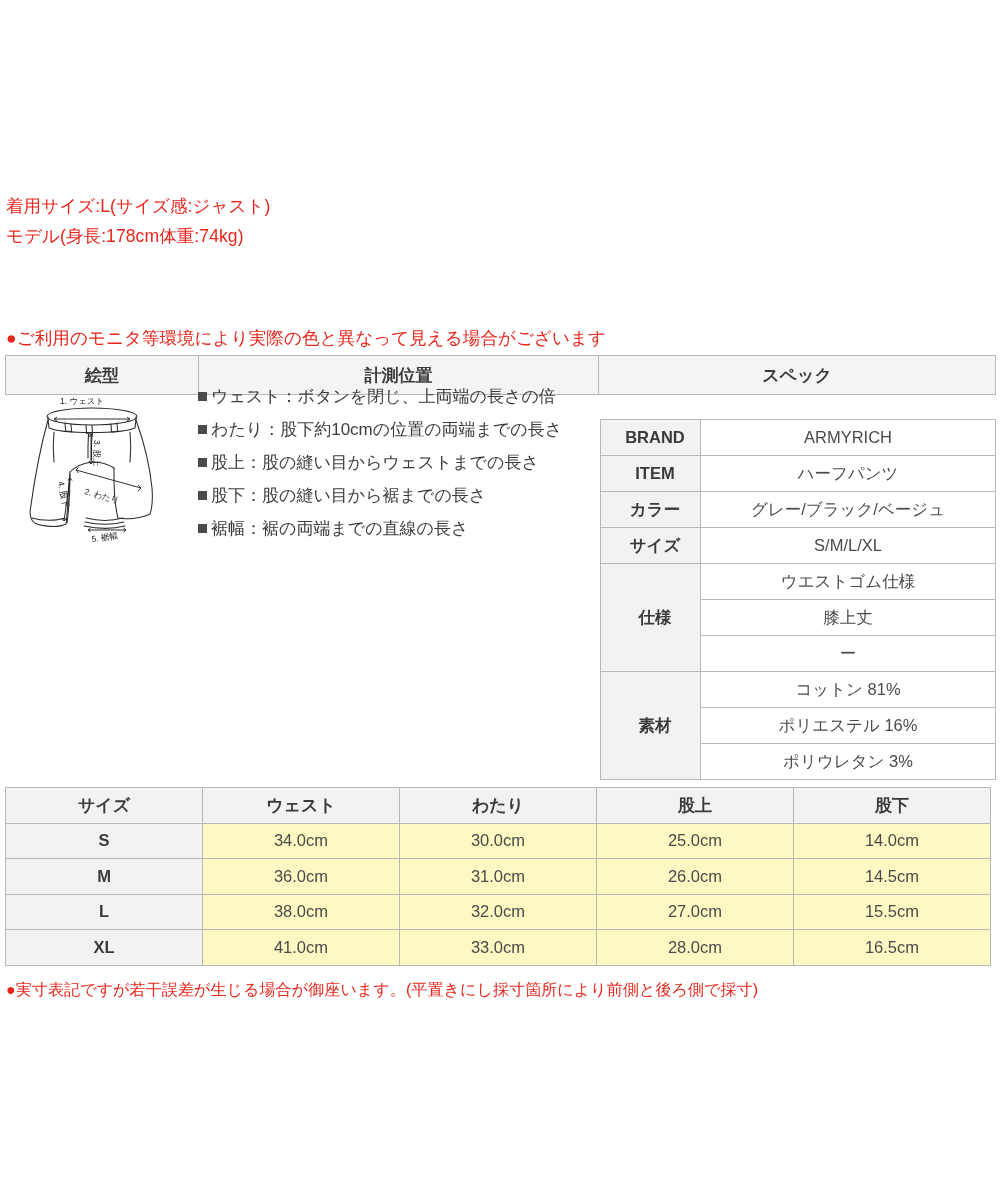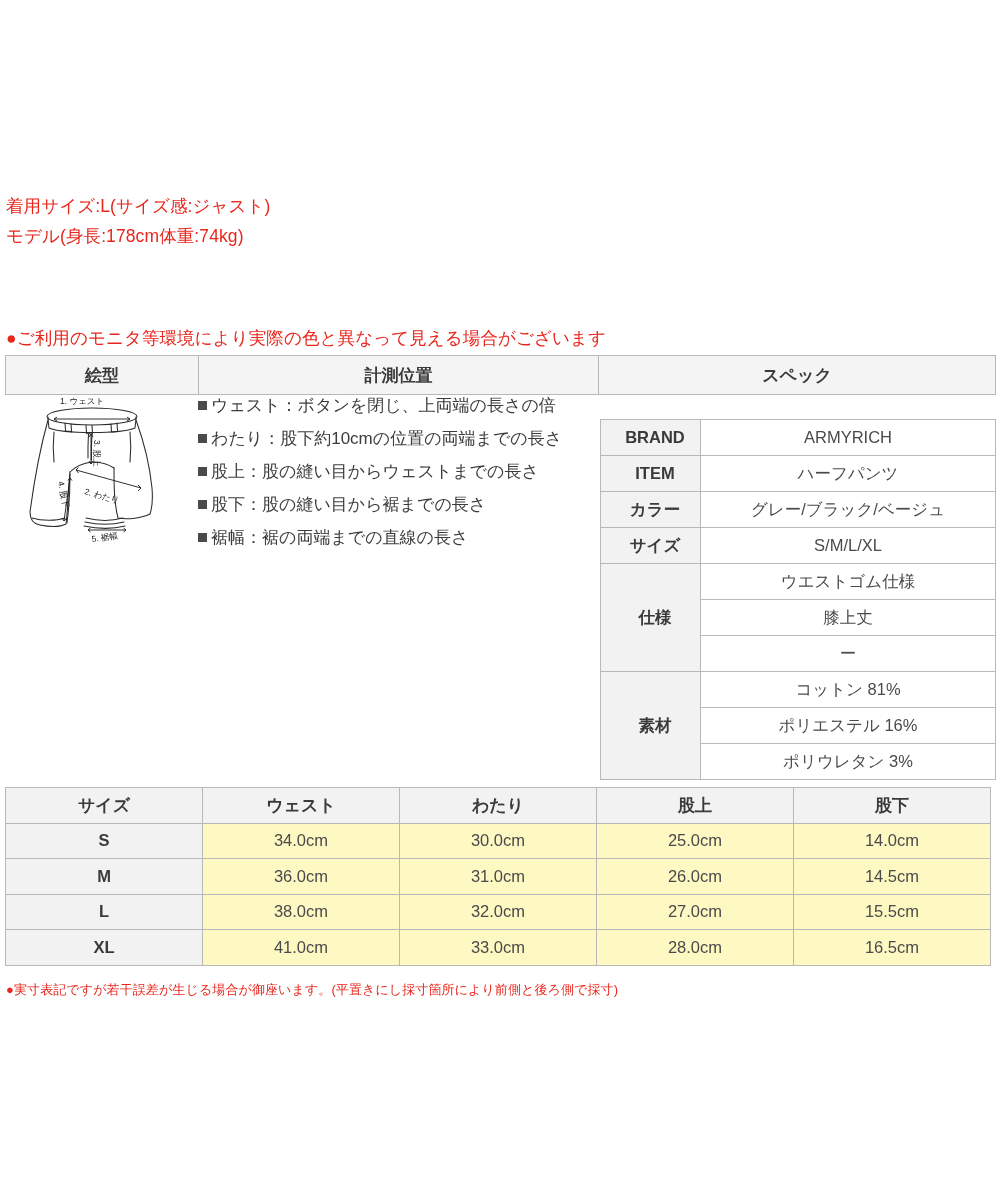--- a/index.html
+++ b/index.html
@@ -26,21 +26,21 @@
     position: absolute;
     color: #e8261c;
     font-size: 17.5px;
     line-height: 30px;
     white-space: nowrap;
     letter-spacing: 0.1px;
   }
   #model-size-line { left: 6px; top: 191px; }
   #model-body-line { left: 6px; top: 221px; }
   #monitor-note    { left: 6px; top: 275px; margin-top: 48px; }
-  #measure-note    { left: 6px; top: 975px; font-size: 13px; }
+  #measure-note    { left: 6px; top: 975px; font-size: 16px; }
 
   
   table {
     border-collapse: collapse;
     table-layout: fixed;
     margin-top: 17px;
   }
   .gtable td, .gtable th {
     border: 1px solid #b8b8b8;
     font-size: 16px;
@@ -73,21 +73,21 @@
     left: 8px;
     top: 390px;
     width: 186px;
     height: 170px;
   }
   #diagram-cell svg { display: block; }
 
   #measure-list {
     position: absolute;
     left: 198px;
-    top: 389px;
+    top: 380px;
     width: 395px;
   }
   #measure-list .mrow {
     font-size: 17px;
     line-height: 33px;
     color: #3c3c3c;
     white-space: nowrap;
   }
   #measure-list .sq {
     display: inline-block;

